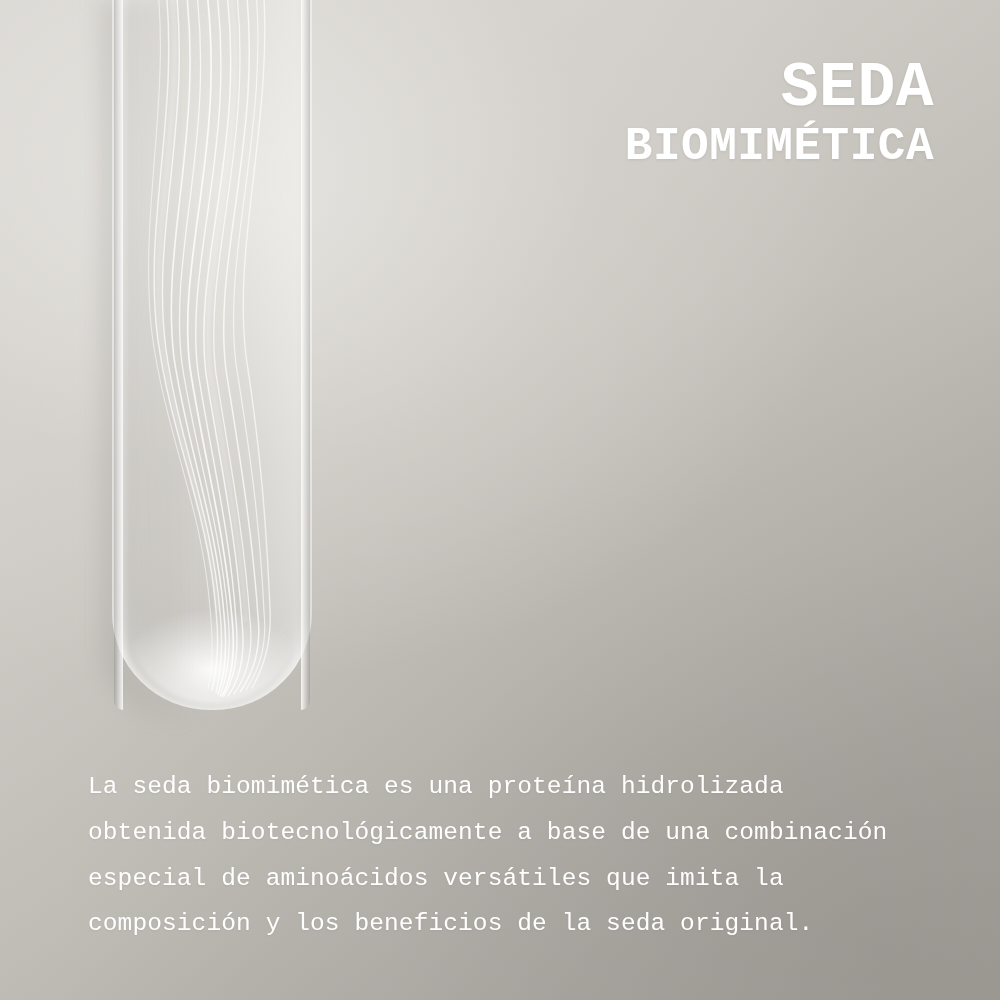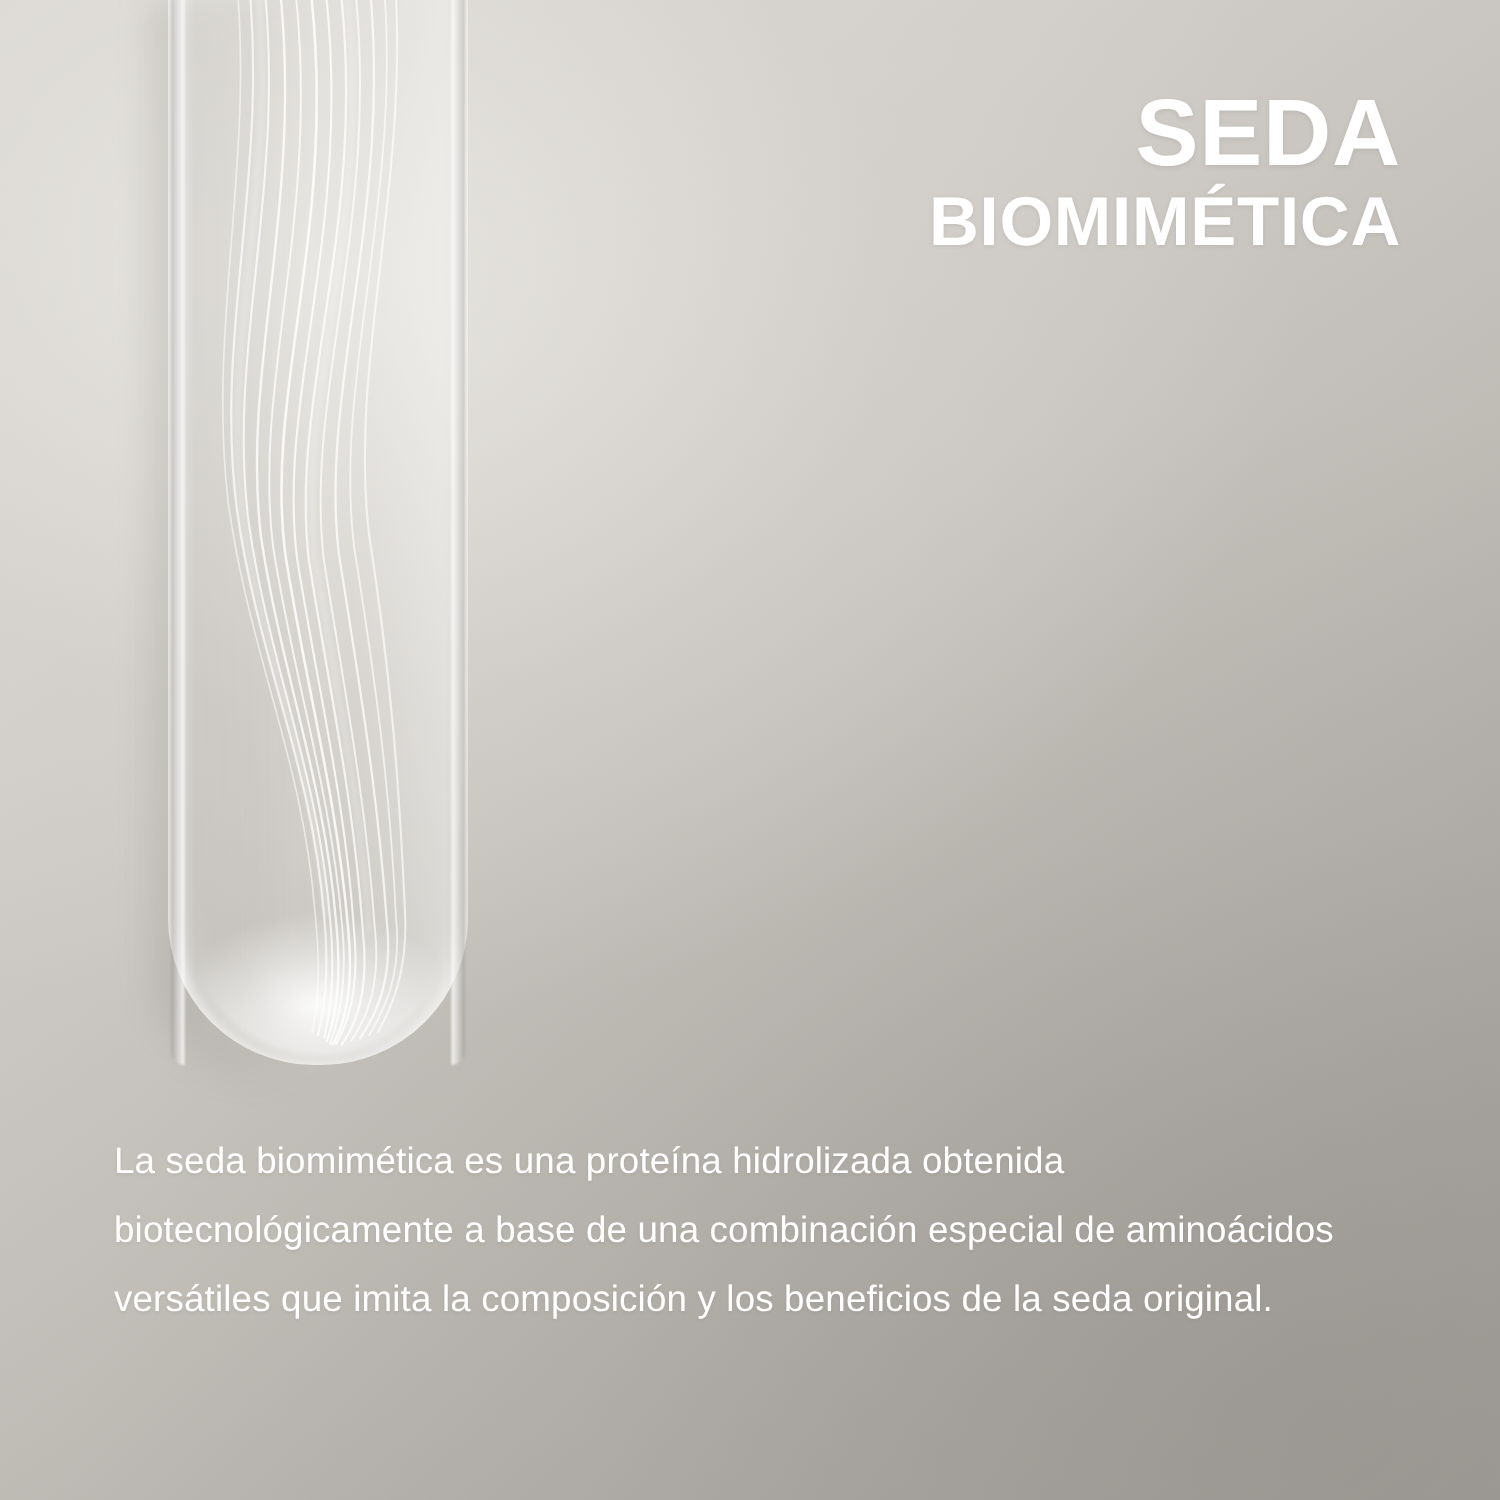--- a/index.html
+++ b/index.html
@@ -12,20 +12,21 @@
   }
   .canvas {
     position: relative;
     width: 1000px;
     height: 1000px;
     overflow: hidden;
     background:
       radial-gradient(ellipse 900px 700px at 22% 18%, rgba(232,230,226,0.95) 0%, rgba(214,211,206,0.55) 42%, rgba(190,186,180,0.0) 72%),
       radial-gradient(ellipse 1100px 900px at 88% 95%, rgba(150,146,140,0.55) 0%, rgba(170,166,160,0.25) 45%, rgba(190,186,180,0.0) 75%),
       linear-gradient(145deg, #e2e0dc 0%, #d2cfca 28%, #bfbcb6 58%, #a9a5a0 82%, #9d9994 100%);
+    font-family: Liberation Mono, monospace;
   }
 
   
   .tube-wrap {
     position: absolute;
     left: 112px;
     top: -10px;
     width: 200px;
     height: 720px;
   }
@@ -106,21 +107,21 @@
     left: 76px;
     right: 72px;
     top: 752px;
     color: #ffffff;
     font-size: 24.5px;
     line-height: 1.87;
     font-weight: 400;
     letter-spacing: 0.1px;
     text-shadow: 0 1px 2px rgba(120,118,112,0.14);
   }
-  .body-copy p { margin: 0; }
+  .body-copy p { margin: 12px; }
 </style>
 </head>
 <body>
 
 <div class="canvas">
 
   <div class="tube-shadow"></div>
 
   <div class="tube-wrap">
     <div class="tube-body"></div>

